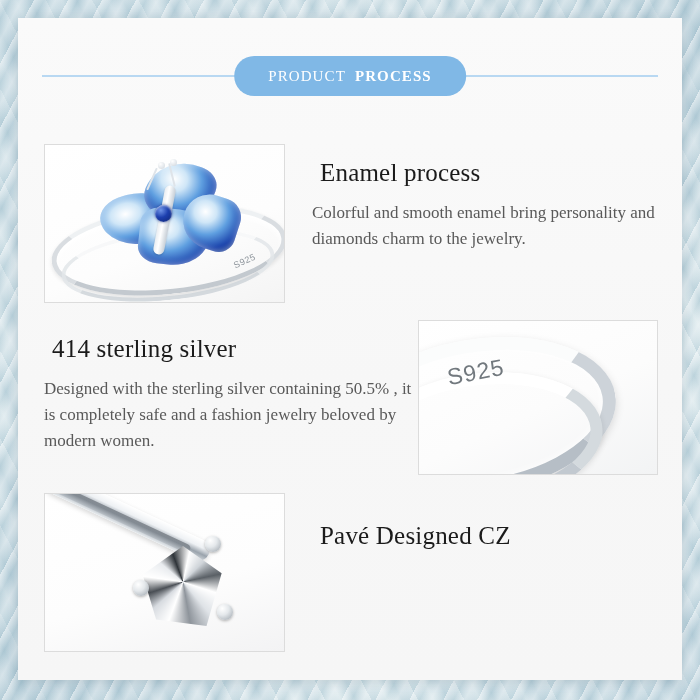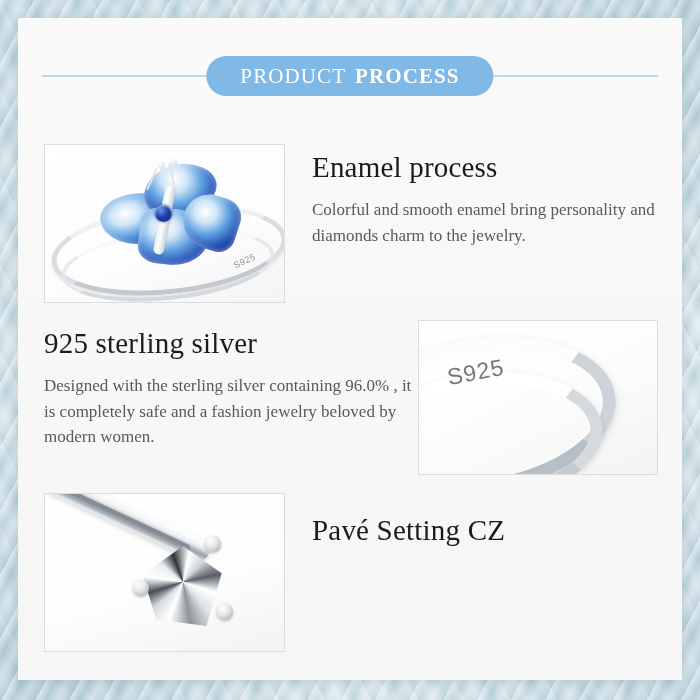--- a/index.html
+++ b/index.html
@@ -18,29 +18,29 @@
     box-shadow:0 2px 10px rgba(90,115,130,.22);}
 
   
   .header{position:absolute;left:0;top:38px;width:664px;height:40px;}
   .hline{position:absolute;top:19px;height:2px;background:#b8d8f2;}
   .hline.left{left:24px;width:200px;}
   .hline.right{right:24px;width:200px;}
   .badge{position:absolute;left:50%;top:0;transform:translateX(-50%);
     background:#80b8e6;border-radius:22px;height:40px;line-height:40px;
     padding:0 34px;white-space:nowrap;color:#ffffff;
-    font-size:21px;letter-spacing:1.1px;}
+    font-size:15px;letter-spacing:1.1px;}
   .badge .b1{font-weight:400;}
   .badge .b2{font-weight:700;margin-left:9px;}
 
   
   .row{position:absolute;left:0;width:664px;}
   .photo{position:absolute;border:1px solid #dcdcdc;background:#fbfbfb;overflow:hidden;}
   .txt{position:absolute;}
-  .txt h2{margin:0;font-size:29px;font-weight:400;color:#1b1b1b;letter-spacing:.2px;line-height:1.2;}
+  .txt h2{margin:8px;font-size:25px;font-weight:400;color:#1b1b1b;letter-spacing:.2px;line-height:1.2;}
   .txt p{margin:12px 0 0 0;font-size:17px;color:#595959;line-height:1.52;}
 
   
   #row1{top:108px;height:175px;}
   #row1 .photo{left:26px;top:18px;width:239px;height:157px;}
   #row1 .txt{left:294px;top:24px;width:350px;}
 
   #row2{top:294px;height:175px;}
   #row2 .photo{left:400px;top:8px;width:238px;height:153px;}
   #row2 .txt{left:26px;top:14px;width:370px;}
@@ -164,34 +164,34 @@
     </div>
 
     <div class="row" id="row2">
       <div class="photo">
         <div class="p2bg"></div>
         <div class="ring2"></div>
         <div class="ring2b"></div>
         <div class="eng2">S925</div>
       </div>
       <div class="txt">
-        <h2>925 sterling silver</h2>
-        <p>Designed with the sterling silver containing 96.0% , it is completely safe and a fashion jewelry beloved by modern women.</p>
+        <h2>414 sterling silver</h2>
+        <p>Designed with the sterling silver containing 50.5% , it is completely safe and a fashion jewelry beloved by modern women.</p>
       </div>
     </div>
 
     <div class="row" id="row3">
       <div class="photo">
         <div class="p3bg"></div>
         <div class="shank3"></div>
         <div class="shank3b"></div>
         <div class="cz"></div>
         <div class="prong p-a"></div>
         <div class="prong p-b"></div>
         <div class="prong p-c"></div>
       </div>
       <div class="txt">
-        <h2>Pavé Setting CZ</h2>
+        <h2>Pavé Designed CZ</h2>
       </div>
     </div>
 
   </div>
 </div>
 
 </body></html>

